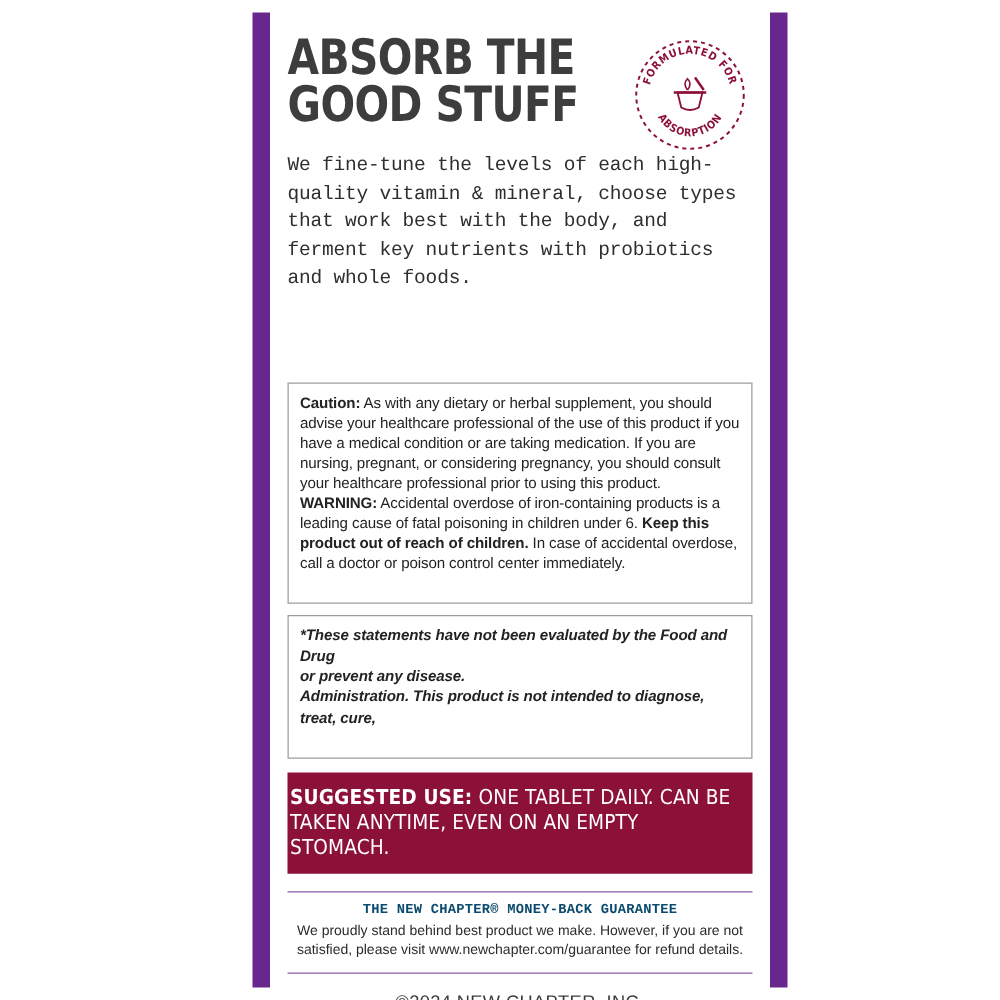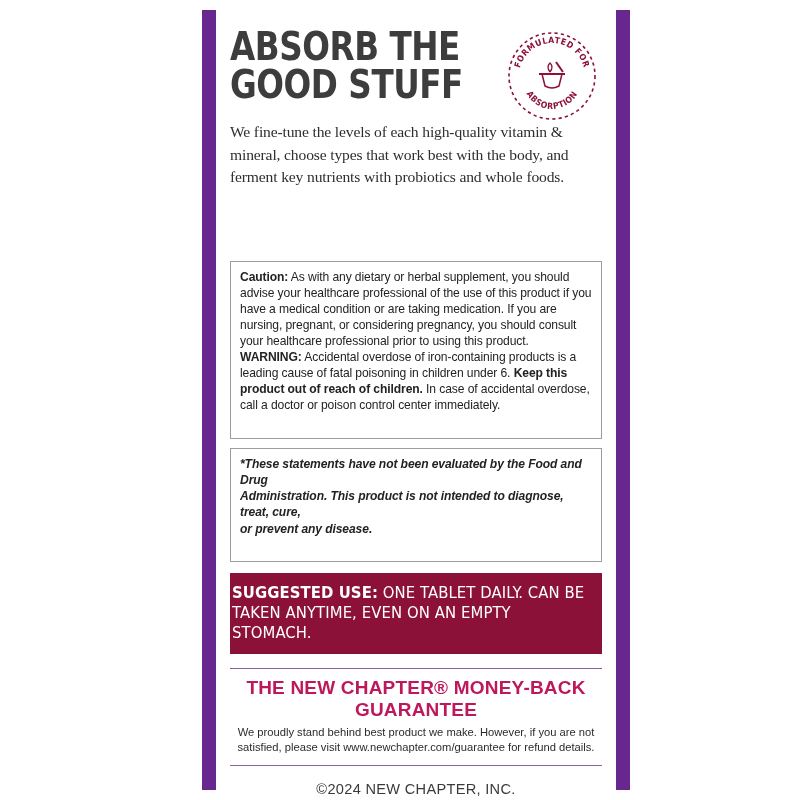--- a/index.html
+++ b/index.html
@@ -68,21 +68,21 @@
     right: 4px;
     top: 20px;
     width: 92px;
     height: 92px;
   }
   .seal svg { display: block; }
 
   
   .intro {
     margin-top: 17px;
-    font-family: Liberation Serif, serif;
+    font-family: Liberation Mono, monospace;
     font-size: 15.6px;
     line-height: 1.44;
     color: #2e2e2e;
     width: 360px;
     letter-spacing: -0.15px;
   }
 
   
   .boxed {
     border: 1px solid #9d9d9d;
@@ -124,24 +124,24 @@
   
   .rule {
     border-top: 1px solid #8b5fa8;
     margin-top: 14px;
   }
   .guarantee {
     margin-top: 8px;
     text-align: center;
   }
   .guarantee-title {
-    color: #be185d;
-    font-family: Liberation Sans, sans-serif;
-    font-weight: bold;
-    font-size: 19px;
+    color: #0c4a6e;
+    font-family: Liberation Mono, monospace;
+    font-weight: bold;
+    font-size: 11px;
     letter-spacing: 0.2px;
   }
   .guarantee-body {
     margin-top: 4px;
     font-size: 11.2px;
     line-height: 1.32;
     color: #2b2b2b;
   }
   .rule-bottom {
     border-top: 1px solid #8b5fa8;
@@ -208,22 +208,22 @@
     </div>
 
     <div class="intro">We fine-tune the levels of each high-quality vitamin &amp; mineral, choose types that work best with the body, and ferment key nutrients with probiotics and whole foods.</div>
 
     <div class="boxed caution-box">
       <b>Caution:</b><span> As with any dietary or herbal supplement, you should advise your healthcare professional of the use of this product if you have a medical condition or are taking medication. If you are nursing, pregnant, or considering pregnancy, you should consult your healthcare professional prior to using this product. </span><b>WARNING:</b><span> Accidental overdose of iron-containing products is a leading cause of fatal poisoning in children under 6. </span><b>Keep this product out of reach of children.</b><span> In case of accidental overdose, call a doctor or poison control center immediately.</span>
     </div>
 
     <div class="boxed disclaimer-box">
       <span>*These statements have not been evaluated by the Food and Drug</span>
+      <span class="indent">or prevent any disease.</span>
       <span class="indent">Administration. This product is not intended to diagnose, treat, cure,</span>
-      <span class="indent">or prevent any disease.</span>
     </div>
 
     <div class="suggested">
       <span class="lead">SUGGESTED USE:</span><span> ONE TABLET DAILY. CAN BE TAKEN ANYTIME, EVEN ON AN EMPTY STOMACH.</span>
     </div>
 
     <div class="rule"></div>
 
     <div class="guarantee">
       <div class="guarantee-title">THE NEW CHAPTER® MONEY-BACK GUARANTEE</div>

